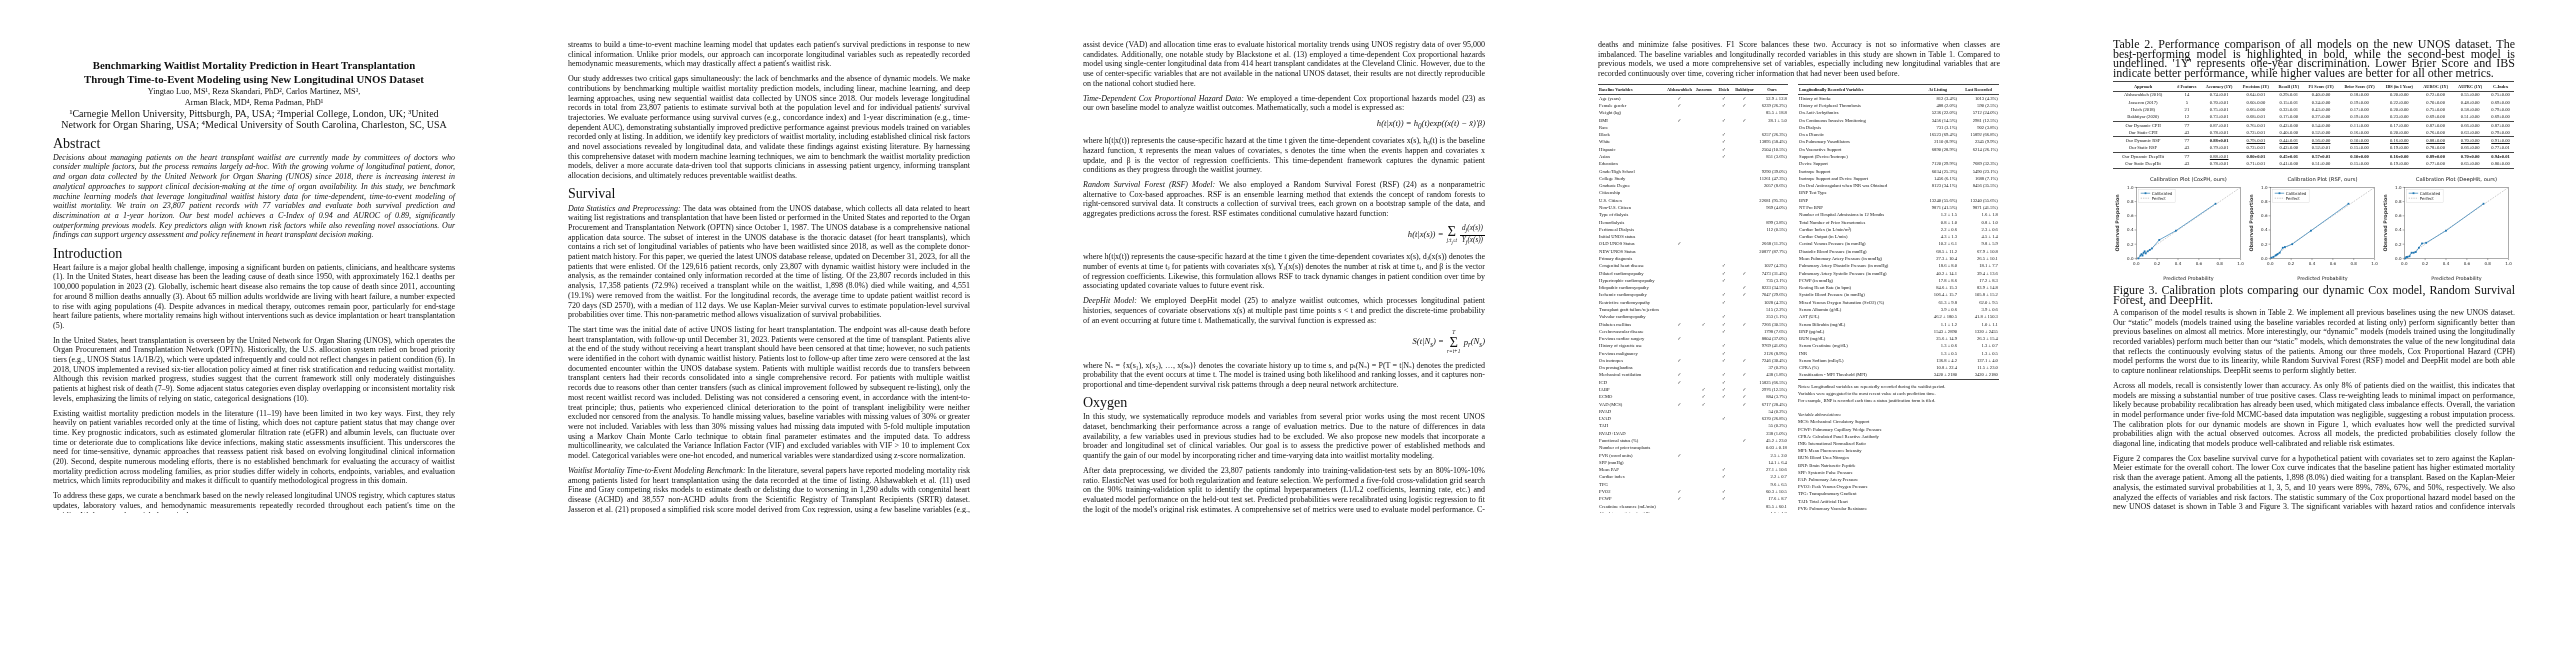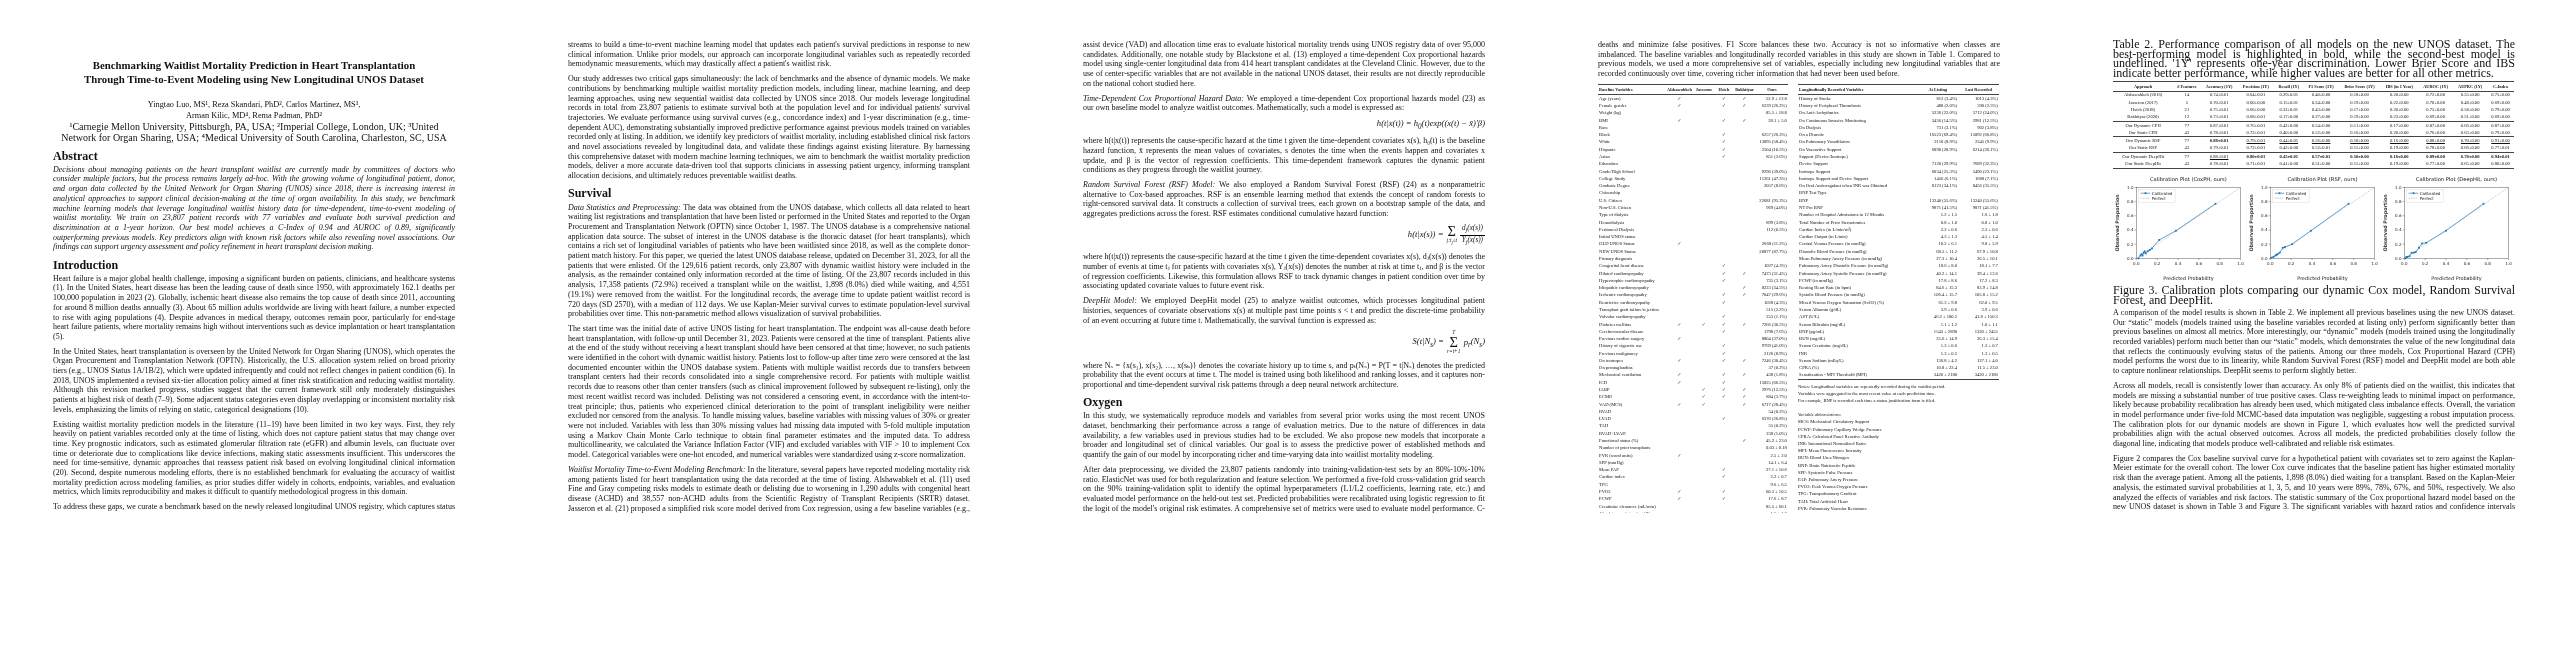--- a/index.html
+++ b/index.html
@@ -1,23 +1,23 @@
 <!DOCTYPE html>
 <html style="font-size:9px"><head>
 <meta charset="utf-8">
 <style>
   html,body{margin:0;padding:0;background:#ffffff;}
   body{width:2576px;height:667px;overflow:hidden;display:flex;font-family:"Liberation Serif","DejaVu Serif",serif;color:#111;}
   .page{flex:0 0 515px;width:515px;height:513px;position:relative;overflow:hidden;background:#fff;}
   .content{position:absolute;left:53px;width:402px;top:40px;}
   .page1 .content{top:58px;}
   .title{font-size:10.8px;font-weight:bold;text-align:center;line-height:14px;}
-  .authors{font-size:8.3px;text-align:center;line-height:11px;margin-top:13px;}
+  .authors{font-size:8.3px;text-align:center;line-height:11px;margin-top:0;}
   .affil{font-size:10px;text-align:center;line-height:11px;}
-  .hd{font-weight:bold;font-size:12px;margin:5.6px 0 1.1px;}
+  .hd{font-weight:normal;font-size:14px;margin:5.6px 0 1.1px;}
   p.body{margin:0 0 5px;text-align:justify;font-size:8px;line-height:9.7px;}
   .abstract{font-style:italic;}
   .lead{font-style:italic;}
   .formula{text-align:right;font-style:italic;font-size:8.6px;margin:1.1px 0 5.6px;}
   .sig{display:inline-flex;flex-direction:column;align-items:center;vertical-align:middle;line-height:1;margin:0 1.1px;}
   .sig .s{font-size:14.5px;font-style:normal;line-height:0.9;}
   .sig .lim{font-size:5.3px;line-height:1.1;}
   .frac{display:inline-flex;flex-direction:column;align-items:center;vertical-align:middle;font-size:7.2px;line-height:1.25;margin-left:1.7px;}
   .frac .num{border-bottom:0.4px solid #000;padding:0 2.2px;}
   .capt{margin:0 0 2.2px;text-align:justify;font-size:12px;line-height:9.7px;}
@@ -60,21 +60,21 @@
 <body>
 
 <div class="page page1">
   <div class="content">
     <div class="title">
       <div>Benchmarking Waitlist Mortality Prediction in Heart Transplantation</div>
       <div>Through Time-to-Event Modeling using New Longitudinal UNOS Dataset</div>
     </div>
     <div class="authors">
       <div>Yingtao Luo, MS¹, Reza Skandari, PhD², Carlos Martinez, MS³,</div>
-      <div>Arman Kilic, MD⁴, Rema Padman, PhD²</div>
+      <div>Arman Black, MD⁴, Rema Padman, PhD¹</div>
     </div>
     <div class="affil">¹Carnegie Mellon University, Pittsburgh, PA, USA; ²Imperial College, London, UK; ³United Network for Organ Sharing, USA; ⁴Medical University of South Carolina, Charleston, SC, USA</div>
     <div class="hd">Abstract</div>
     <p class="body abstract">Decisions about managing patients on the heart transplant waitlist are currently made by committees of doctors who consider multiple factors, but the process remains largely ad-hoc. With the growing volume of longitudinal patient, donor, and organ data collected by the United Network for Organ Sharing (UNOS) since 2018, there is increasing interest in analytical approaches to support clinical decision-making at the time of organ availability. In this study, we benchmark machine learning models that leverage longitudinal waitlist history data for time-dependent, time-to-event modeling of waitlist mortality. We train on 23,807 patient records with 77 variables and evaluate both survival prediction and discrimination at a 1-year horizon. Our best model achieves a C-Index of 0.94 and AUROC of 0.89, significantly outperforming previous models. Key predictors align with known risk factors while also revealing novel associations. Our findings can support urgency assessment and policy refinement in heart transplant decision making.</p>
     <div class="hd">Introduction</div>
     <p class="body">Heart failure is a major global health challenge, imposing a significant burden on patients, clinicians, and healthcare systems (1). In the United States, heart disease has been the leading cause of death since 1950, with approximately 162.1 deaths per 100,000 population in 2023 (2). Globally, ischemic heart disease also remains the top cause of death since 2011, accounting for around 8 million deaths annually (3). About 65 million adults worldwide are living with heart failure, a number expected to rise with aging populations (4). Despite advances in medical therapy, outcomes remain poor, particularly for end-stage heart failure patients, where mortality remains high without interventions such as device implantation or heart transplantation (5).</p>
     <p class="body">In the United States, heart transplantation is overseen by the United Network for Organ Sharing (UNOS), which operates the Organ Procurement and Transplantation Network (OPTN). Historically, the U.S. allocation system relied on broad priority tiers (e.g., UNOS Status 1A/1B/2), which were updated infrequently and could not reflect changes in patient condition (6). In 2018, UNOS implemented a revised six-tier allocation policy aimed at finer risk stratification and reducing waitlist mortality. Although this revision marked progress, studies suggest that the current framework still only moderately distinguishes patients at highest risk of death (7–9). Some adjacent status categories even display overlapping or inconsistent mortality risk levels, emphasizing the limits of relying on static, categorical designations (10).</p>
     <p class="body">Existing waitlist mortality prediction models in the literature (11–19) have been limited in two key ways. First, they rely heavily on patient variables recorded only at the time of listing, which does not capture patient status that may change over time. Key prognostic indicators, such as estimated glomerular filtration rate (eGFR) and albumin levels, can fluctuate over time or deteriorate due to complications like device infections, making static assessments insufficient. This underscores the need for time-sensitive, dynamic approaches that reassess patient risk based on evolving longitudinal clinical information (20). Second, despite numerous modeling efforts, there is no established benchmark for evaluating the accuracy of waitlist mortality prediction across modeling families, as prior studies differ widely in cohorts, endpoints, variables, and evaluation metrics, which limits reproducibility and makes it difficult to quantify methodological progress in this domain.</p>
     <p class="body">To address these gaps, we curate a benchmark based on the newly released longitudinal UNOS registry, which captures status updates, laboratory values, and hemodynamic measurements repeatedly recorded throughout each patient's time on the waitlist. We leverage these rich dynamic data</p>
   </div>

